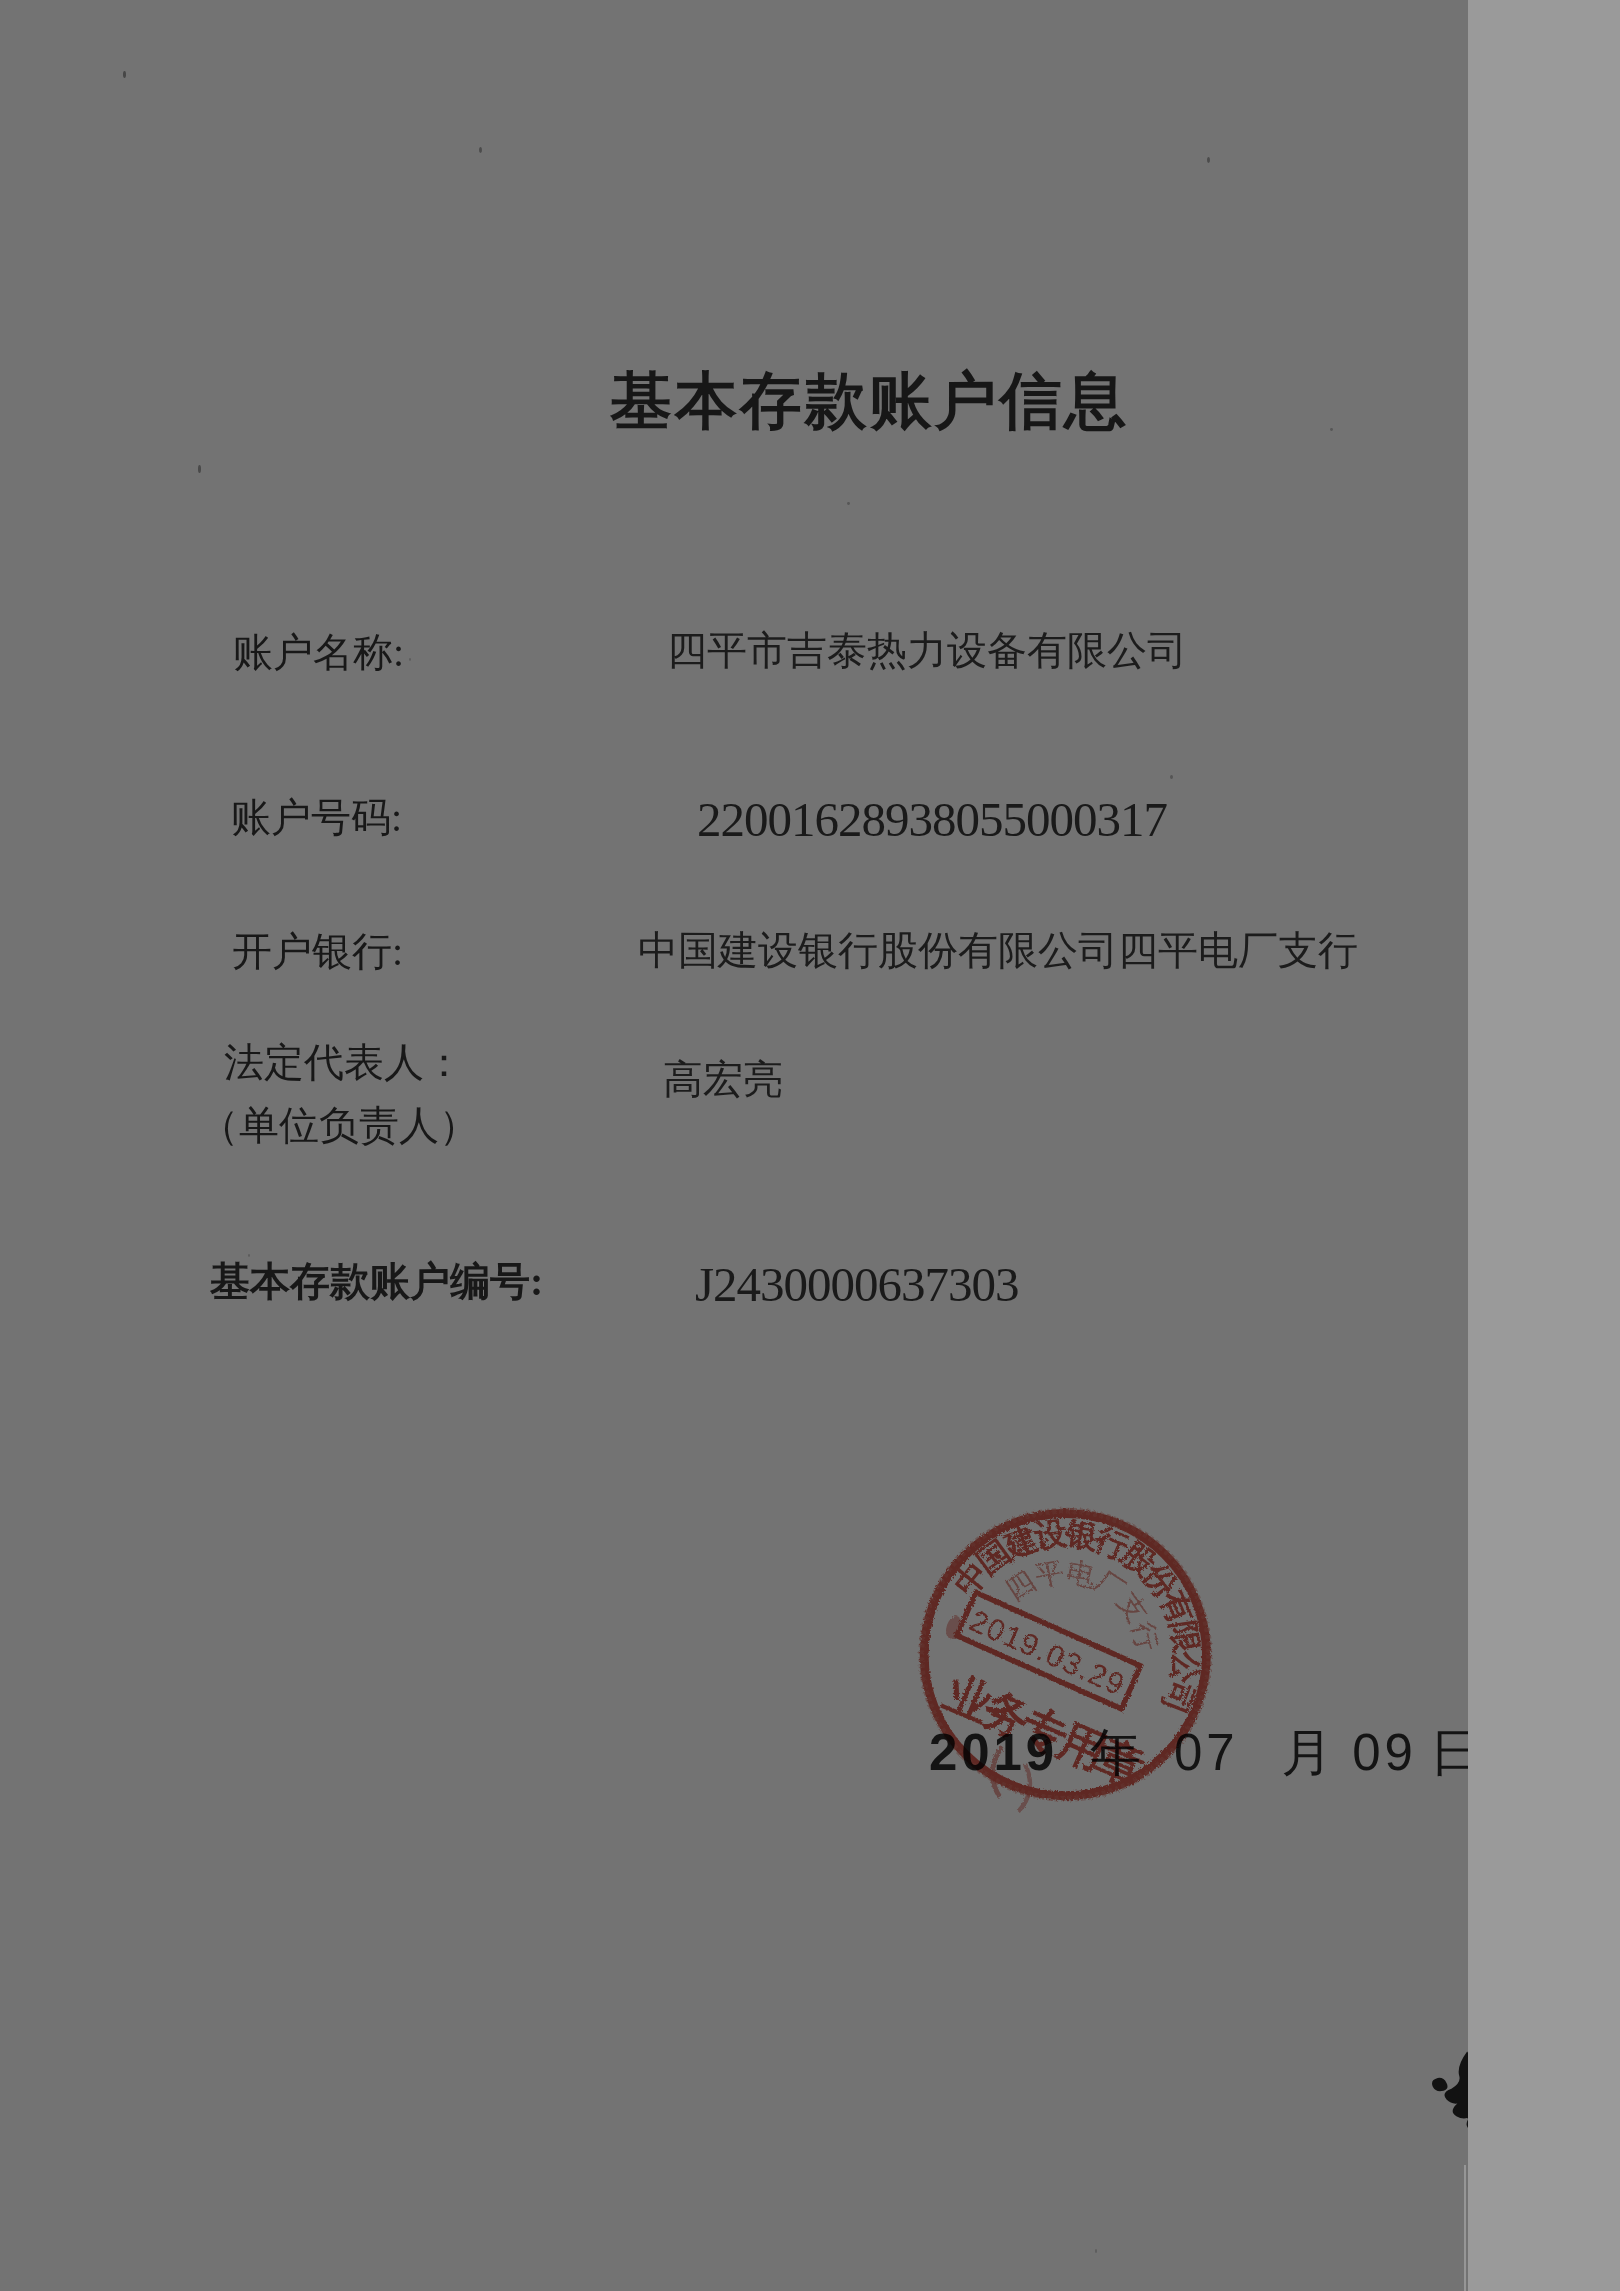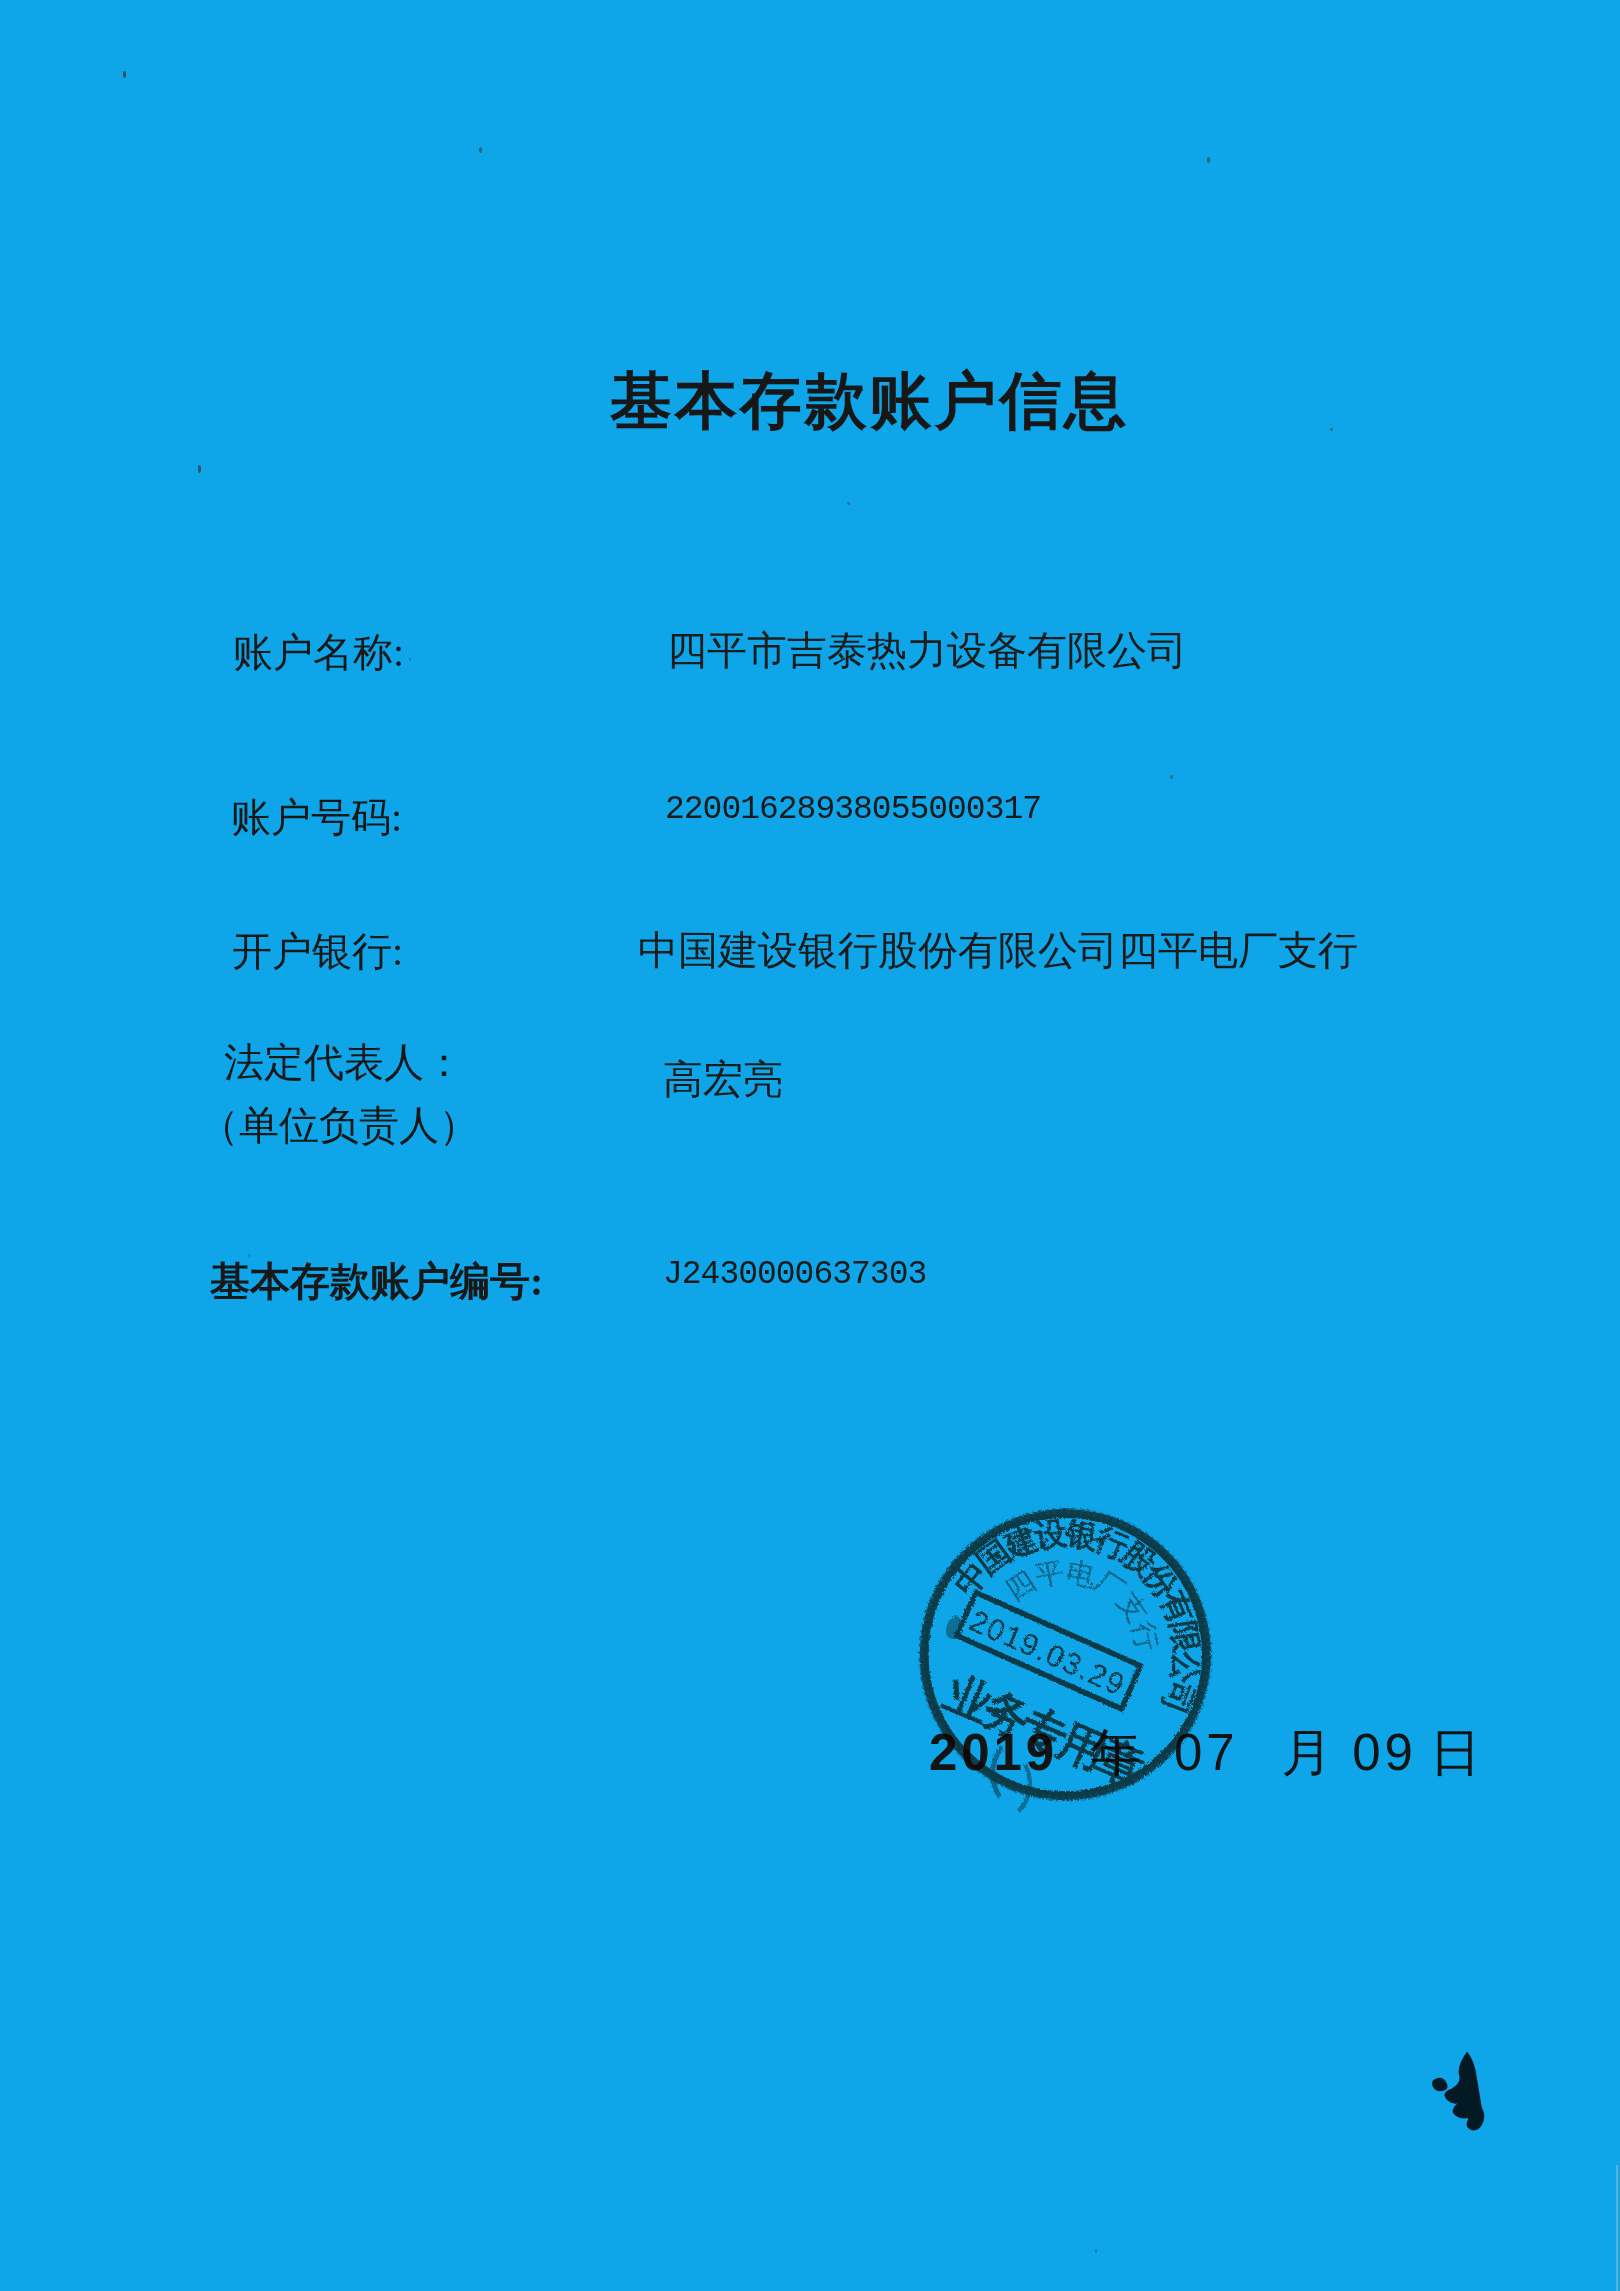--- a/index.html
+++ b/index.html
@@ -1,34 +1,34 @@
 <!DOCTYPE html>
 <html><head>
 <meta charset="utf-8">
 <style>
   html,body{margin:0;padding:0;background:#9a9a9a;}
   .page{
     position:relative;
-    width:1620px;height:2292px;
-    background:#0ea5e9;
+    width:1468px;height:2292px;
+    background:#737373;
     overflow:hidden;
     font-family:"Liberation Serif", serif;
     color:#1e1e1e;
   }
   .title{
     position:absolute;left:610px;top:359px;
     font-size:62px;font-weight:bold;letter-spacing:2.9px;
     color:#171717;margin:0;white-space:nowrap;
   }
   .label,.value{position:absolute;white-space:nowrap;}
   .label{font-size:40px;color:#181818;text-align:center;}
   .value{font-size:40px;color:#1c1c1c;}
   .num{
-    font-family:Liberation Mono, monospace;
-    font-size:33px;letter-spacing:-1px;color:#1a1a1a;
+    font-family:Liberation Serif, serif;
+    font-size:49px;letter-spacing:-1px;color:#1a1a1a;margin-left:32px;
   }
   .r1l{left:233px;top:625px;}
   .r1v{left:667px;top:623px;}
   .r2l{left:231px;top:790px;}
   .r2v{left:665px;top:791px;}
   .r3l{left:232px;top:924px;}
   .r3v{left:638px;top:923px;}
   .r4l1{left:224px;top:1035px;}
   .r4l2{left:199px;top:1098px;}
   .r4v{left:663px;top:1052px;}

